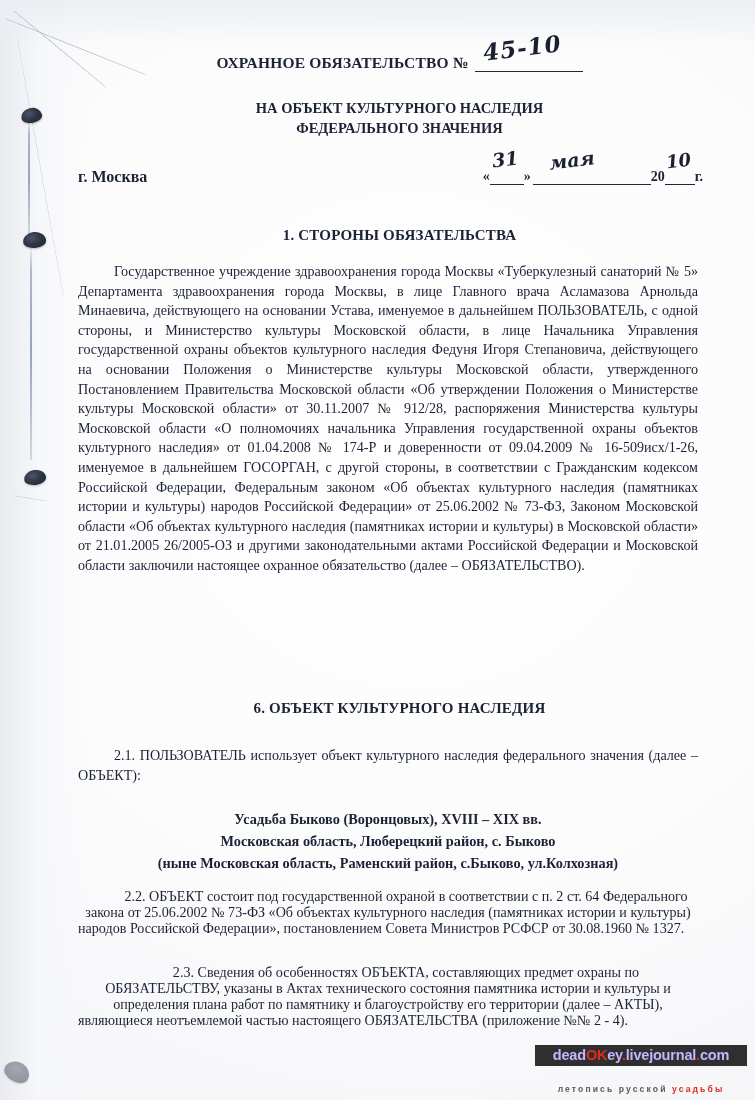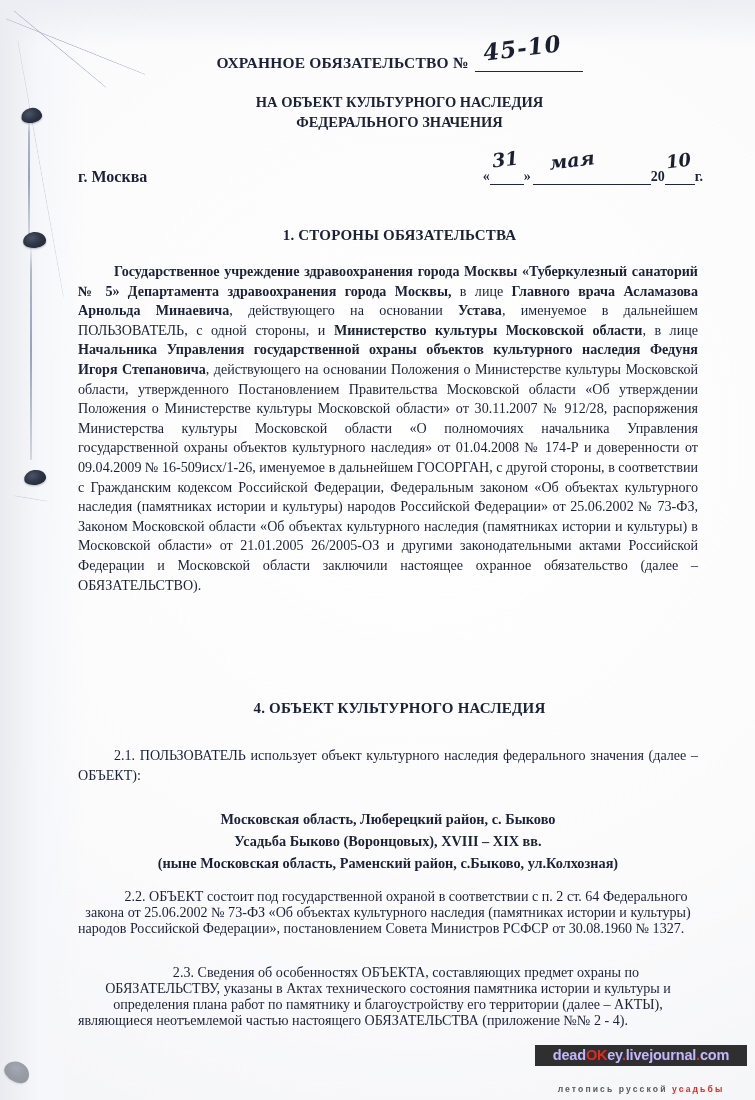--- a/index.html
+++ b/index.html
@@ -110,21 +110,21 @@
     pointer-events: none;
   }
   .hand-num {
     left: 8px;
     top: -20px;
     font-size: 23px;
     letter-spacing: 1px;
   }
 
   .title-sub {
-    margin-top: 20px;
+    margin-top: 26px;
     font-weight: bold;
     font-size: 14.5px;
     line-height: 1.38;
   }
 
   
   .city-row {
     position: absolute;
     top: 168px;
     left: 78px;
@@ -185,21 +185,21 @@
     line-height: 19.6px;
     -moz-text-align-last: left;
     text-align-last: left;
   }
   #p1 { top: 262px; }
   #p21 { top: 746px; }
   #p22 { top: 888px; }
   #p23 { top: 964px; }
 
   .body-block .indent { display: inline-block; width: 36px; }
-  b.strong { font-weight: bold; }
+  b.strong { font-weight: normal; }
 
   
   .object-block {
     position: absolute;
     left: 78px;
     width: 620px;
     top: 808px;
     text-align: center;
     font-weight: bold;
     font-size: 14.3px;
@@ -284,29 +284,29 @@
       <div class="city">г. Москва</div>
       <div class="date-row"><span>«</span><span class="date-blank db-day"><span class="hand hand-day">31</span></span><span>»</span><span class="date-blank db-month"><span class="hand hand-month">мая</span></span><span>20</span><span class="date-blank db-year"><span class="hand hand-year">10</span></span><span>г.</span></div>
     </div>
 
     <div class="section-heading" id="sec1">1. СТОРОНЫ ОБЯЗАТЕЛЬСТВА</div>
 
     <div class="body-block" id="p1">
       <span class="indent"></span><span id="p1-runs"><b class="strong">Государственное учреждение здравоохранения города Москвы «Туберкулезный санаторий № 5» Департамента здравоохранения города Москвы,</b><span> в лице </span><b class="strong">Главного врача Асламазова Арнольда Минаевича</b><span>, действующего на основании </span><b class="strong">Устава</b><span>, именуемое в дальнейшем ПОЛЬЗОВАТЕЛЬ, с одной стороны, и </span><b class="strong">Министерство культуры Московской области</b><span>, в лице </span><b class="strong">Начальника Управления государственной охраны объектов культурного наследия Федуня Игоря Степановича</b><span>, действующего на основании Положения о Министерстве культуры Московской области, утвержденного Постановлением Правительства Московской области «Об утверждении Положения о Министерстве культуры Московской области» от 30.11.2007 № 912/28, распоряжения Министерства культуры Московской области «О полномочиях начальника Управления государственной охраны объектов культурного наследия» от 01.04.2008 № 174-Р и доверенности от 09.04.2009 № 16-509исх/1-26, именуемое в дальнейшем ГОСОРГАН, с другой стороны, в соответствии с Гражданским кодексом Российской Федерации, Федеральным законом «Об объектах культурного наследия (памятниках истории и культуры) народов Российской Федерации» от 25.06.2002 № 73-ФЗ, Законом Московской области «Об объектах культурного наследия (памятниках истории и культуры) в Московской области» от 21.01.2005 26/2005-ОЗ и другими законодательными актами Российской Федерации и Московской области заключили настоящее охранное обязательство (далее – ОБЯЗАТЕЛЬСТВО).</span></span>
     </div>
 
-    <div class="section-heading" id="sec2">4. ОБЪЕКТ КУЛЬТУРНОГО НАСЛЕДИЯ</div>
+    <div class="section-heading" id="sec2">6. ОБЪЕКТ КУЛЬТУРНОГО НАСЛЕДИЯ</div>
 
     <div class="body-block" id="p21">
       <span class="indent"></span><span>2.1. ПОЛЬЗОВАТЕЛЬ использует объект культурного наследия федерального значения (далее – ОБЪЕКТ):</span>
     </div>
 
     <div class="object-block">
+      <div>Усадьба Быково (Воронцовых), XVIII – XIX вв.</div>
       <div>Московская область, Люберецкий район, с. Быково</div>
-      <div>Усадьба Быково (Воронцовых), XVIII – XIX вв.</div>
       <div>(ныне Московская область, Раменский район, с.Быково, ул.Колхозная)</div>
     </div>
 
     <div class="body-block loose" id="p22">
       <span class="indent"></span><span>2.2. ОБЪЕКТ состоит под государственной охраной в соответствии с п. 2 ст. 64 Федерального закона от 25.06.2002 № 73-ФЗ «Об объектах культурного наследия (памятниках истории и культуры) народов Российской Федерации», постановлением Совета Министров РСФСР от 30.08.1960 № 1327.</span>
     </div>
 
     <div class="body-block loose" id="p23">
       <span class="indent"></span><span>2.3. Сведения об особенностях ОБЪЕКТА, составляющих предмет охраны по ОБЯЗАТЕЛЬСТВУ, указаны в Актах технического состояния памятника истории и культуры и определения плана работ по памятнику и благоустройству его территории (далее – АКТЫ), являющиеся неотъемлемой частью настоящего ОБЯЗАТЕЛЬСТВА (приложение №№ 2 - 4).</span>
     </div>

